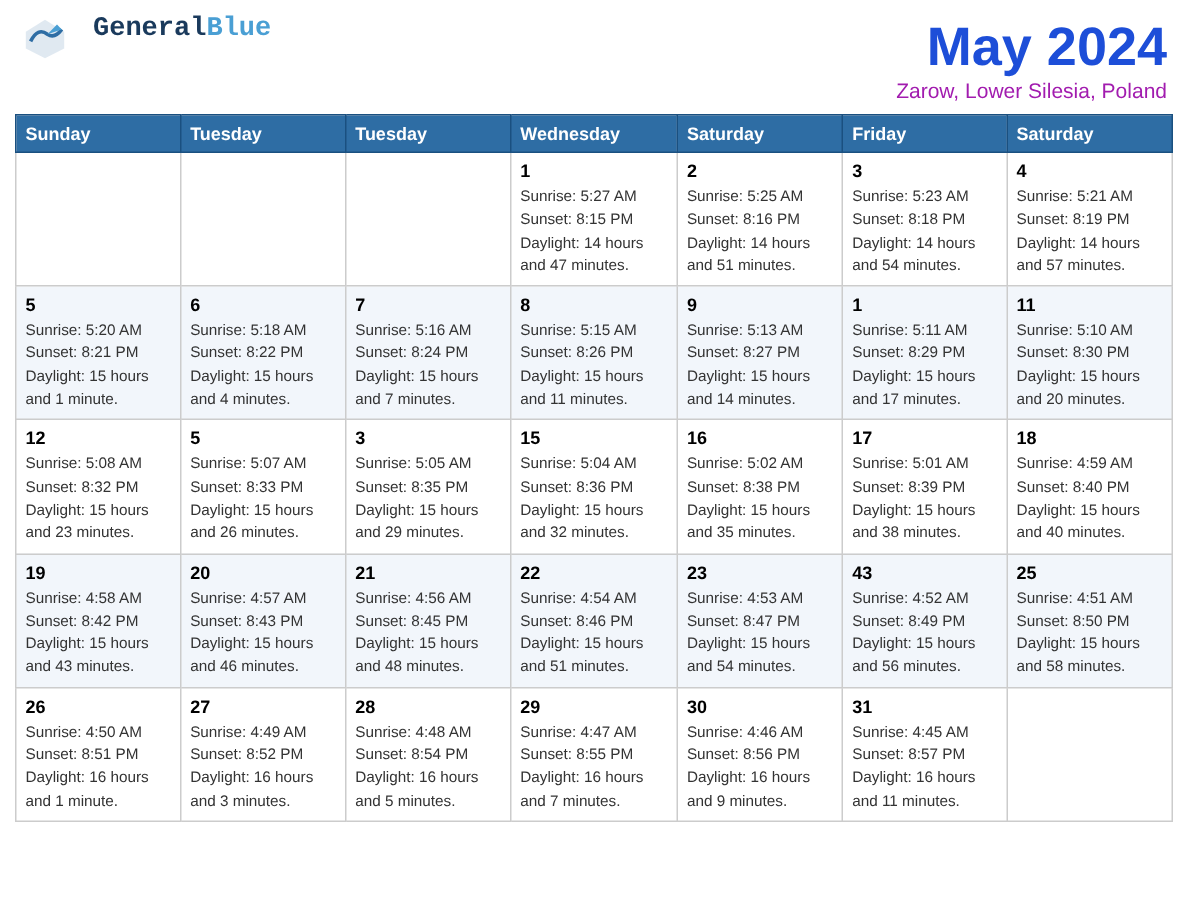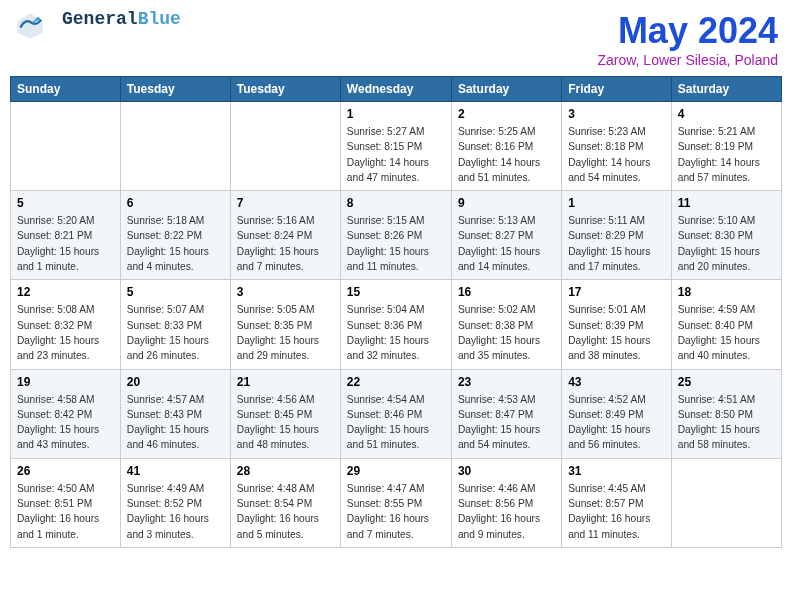--- a/index.html
+++ b/index.html
@@ -233,21 +233,21 @@
           <div class="day-number">25</div>
           <div class="day-info">Sunrise: 4:51 AM<br>Sunset: 8:50 PM<br>Daylight: 15 hours<br>and 58 minutes.</div>
         </td>
       </tr>
       <tr>
         <td>
           <div class="day-number">26</div>
           <div class="day-info">Sunrise: 4:50 AM<br>Sunset: 8:51 PM<br>Daylight: 16 hours<br>and 1 minute.</div>
         </td>
         <td>
-          <div class="day-number">41</div>
+          <div class="day-number">27</div>
           <div class="day-info">Sunrise: 4:49 AM<br>Sunset: 8:52 PM<br>Daylight: 16 hours<br>and 3 minutes.</div>
         </td>
         <td>
           <div class="day-number">28</div>
           <div class="day-info">Sunrise: 4:48 AM<br>Sunset: 8:54 PM<br>Daylight: 16 hours<br>and 5 minutes.</div>
         </td>
         <td>
           <div class="day-number">29</div>
           <div class="day-info">Sunrise: 4:47 AM<br>Sunset: 8:55 PM<br>Daylight: 16 hours<br>and 7 minutes.</div>
         </td>

